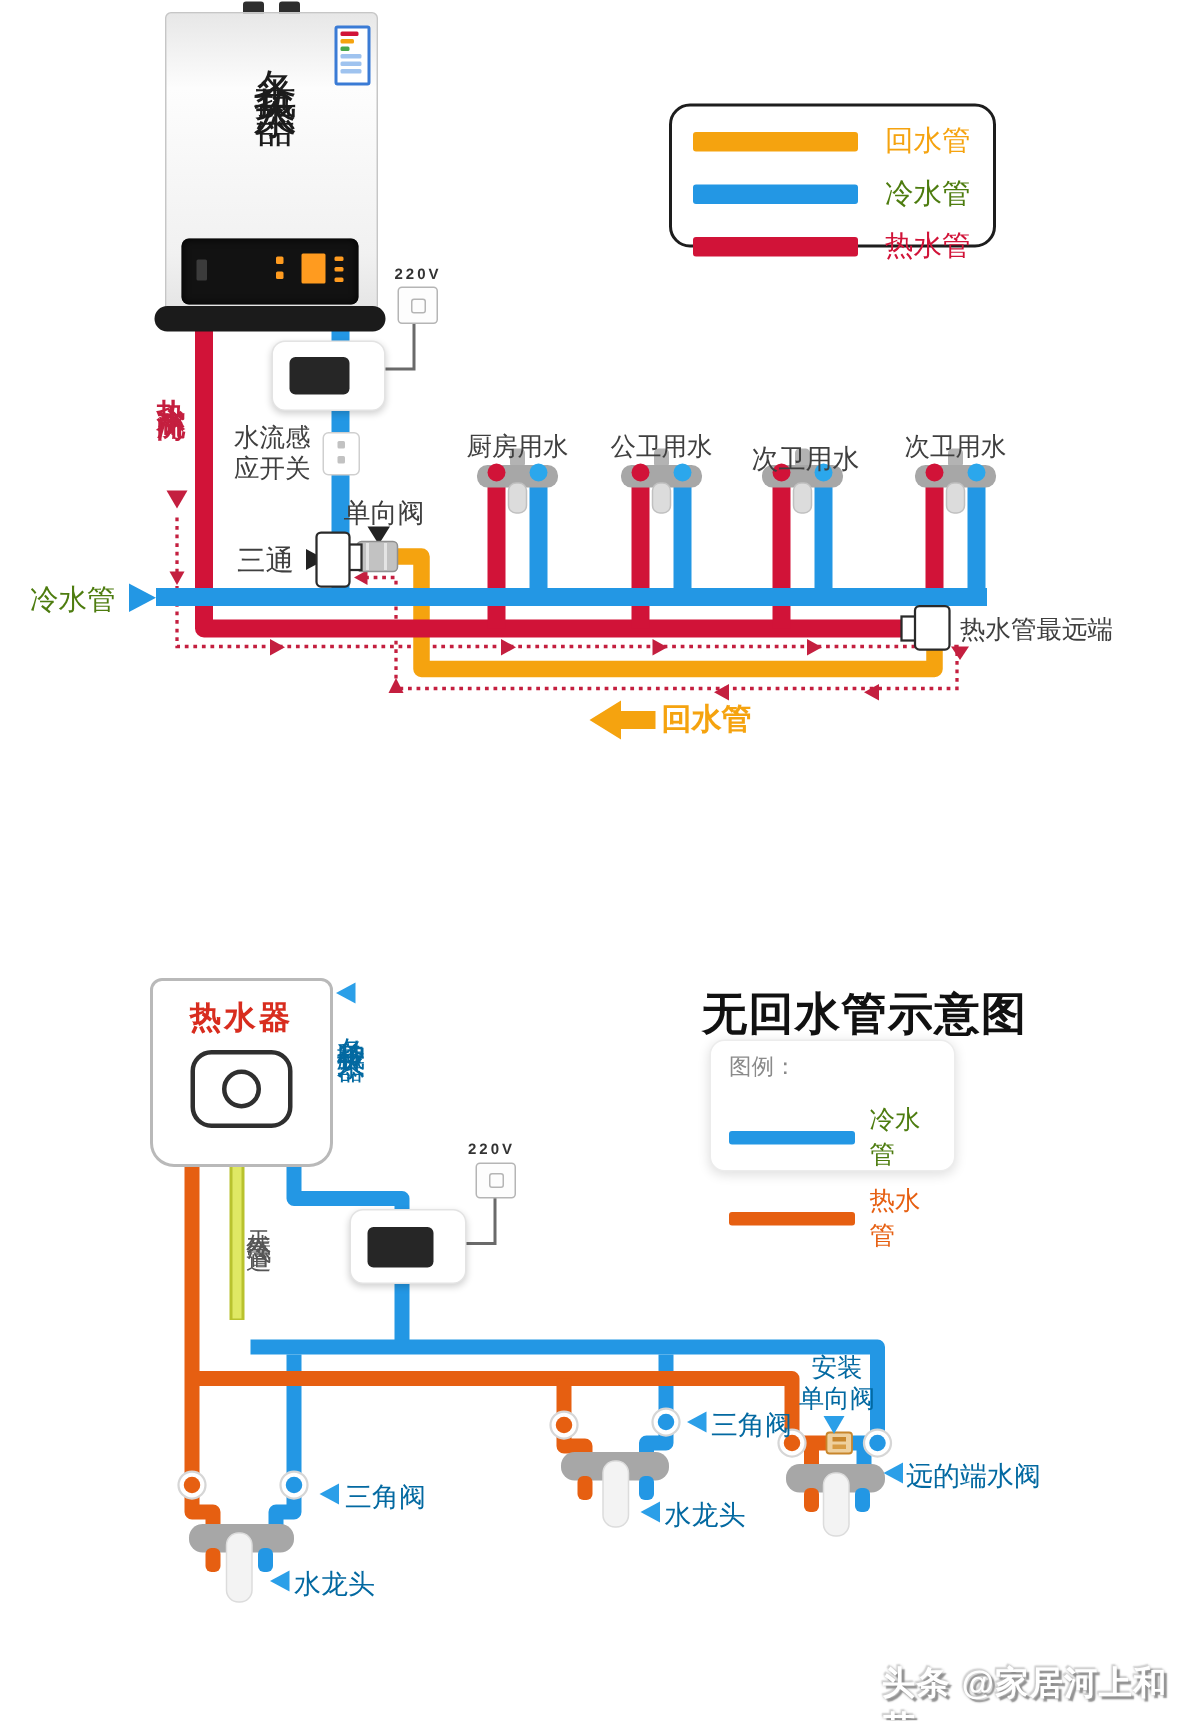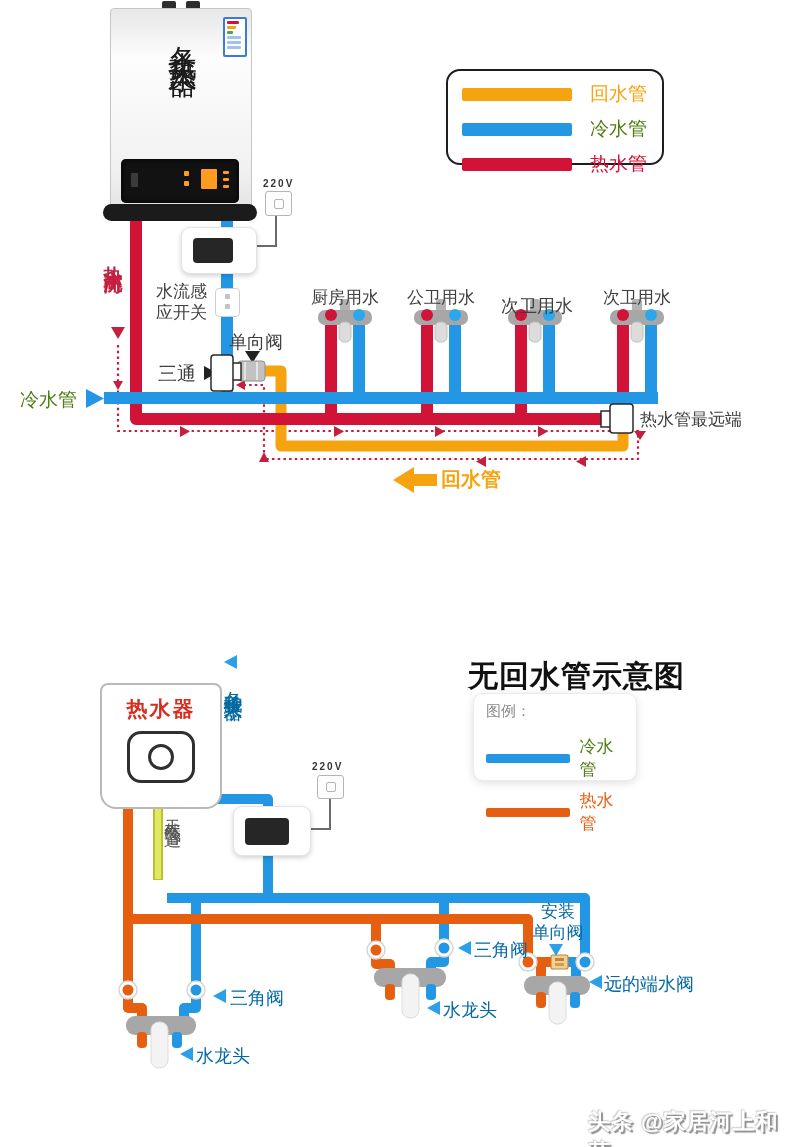--- a/index.html
+++ b/index.html
@@ -42,21 +42,21 @@
   .energy{left:112px;top:8px;width:20px;height:36px;background:#fff;border:2px solid #3a7bd5;border-radius:2px;}
   .ebar{height:3px;margin:2px 2px 0 2px;border-radius:1px;}
   
   .device{background:#fff;border:1px solid #e3e3e3;border-radius:9px;box-shadow:0 2px 5px rgba(0,0,0,.18);}
   .screen{position:absolute;background:#262626;border-radius:4px;}
   .outlet{background:#fdfdfd;border:1.5px solid #b5b5b5;border-radius:3px;}
   .outlet i{position:absolute;left:50%;top:50%;width:8px;height:8px;margin:-5px 0 0 -5px;border:1.5px solid #b5b5b5;border-radius:2px;}
   .sensor{background:#fff;border:1.5px solid #cfcfcf;border-radius:4px;}
   .sensor i{position:absolute;left:50%;width:5px;height:5px;margin-left:-2.5px;background:#c2c2c2;border-radius:1px;}
   
-  .heater-bot{left:100px;top:652px;width:118px;height:122px;background:#fff;border:2px solid #b9b9b9;border-radius:8px 8px 16px 16px;margin-top:31px;}
+  .heater-bot{left:100px;top:652px;width:118px;height:122px;background:#fff;border:2px solid #b9b9b9;border-radius:8px 8px 16px 16px;}
   .burner{position:absolute;left:25px;top:46px;width:62px;height:46px;border:3.5px solid #2f2f2f;border-radius:14px;}
   .burner i{position:absolute;left:50%;top:50%;width:20px;height:20px;margin:-13px 0 0 -13px;border:3.5px solid #2f2f2f;border-radius:50%;}
   .wm{color:#fff;font-weight:bold;font-size:22px;letter-spacing:1px;text-shadow:2px 2px 1px #8f8f8f,-1px -1px 1px #cfcfcf,0 0 2px #aaa;}
 </style>
 </head>
 <body>
 
 <div id="stage">
 
   <svg id="pipes" width="790" height="1147" viewBox="0 0 790 1147">

